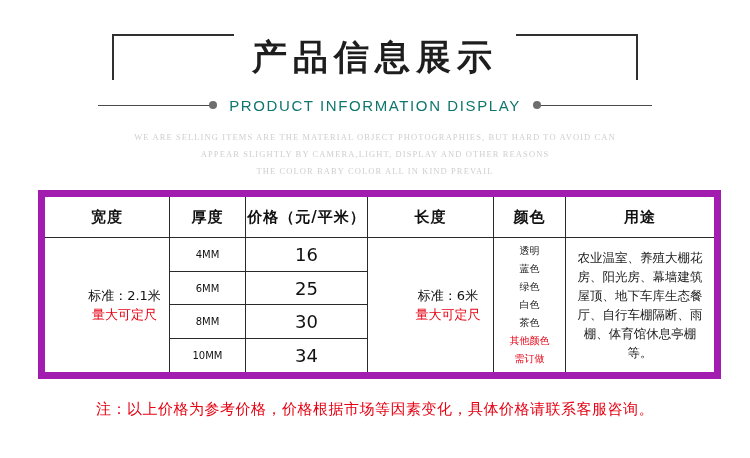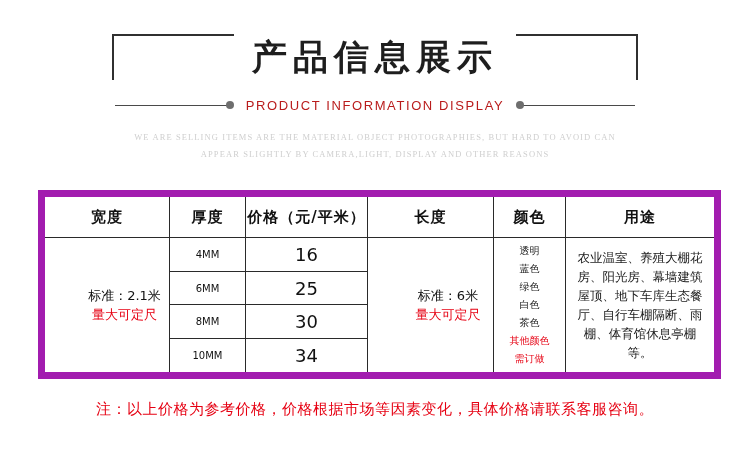--- a/index.html
+++ b/index.html
@@ -90,23 +90,23 @@
     width: 8px;
     height: 8px;
     border-radius: 50%;
     background: #6e6e6e;
   }
   .sub-line.left .dot { right: -4px; }
   .sub-line.right .dot { left: -4px; }
 
   .title-en {
     font-family: "Liberation Sans", sans-serif;
-    font-size: 13px;
+    font-size: 15px;
     letter-spacing: 1.6px;
-    color: #b91c1c;
+    color: #0f766e;
     padding: 0 16px;
     white-space: nowrap;
   }
 
   .fineprint {
     margin-top: 9px;
     color: #cfcfcf;
     font-size: 8.5px;
     letter-spacing: 1.1px;
     line-height: 17px;
@@ -215,20 +215,21 @@
       </div>
       <div class="title-en">PRODUCT INFORMATION DISPLAY</div>
       <div class="sub-line right">
         <span class="dot"></span>
       </div>
     </div>
 
     <div class="fineprint">
       <div>WE ARE SELLING ITEMS ARE THE MATERIAL OBJECT PHOTOGRAPHIES, BUT HARD TO AVOID CAN</div>
       <div>APPEAR SLIGHTLY BY CAMERA,LIGHT, DISPLAY AND OTHER REASONS</div>
+      <div>THE COLOR BABY COLOR ALL IN KIND PREVAIL</div>
     </div>
 
   </div>
 
   <div class="table-wrap">
     <table class="spec">
       <colgroup>
         <col style="width:128px">
         <col style="width:76px">
         <col style="width:122px">

